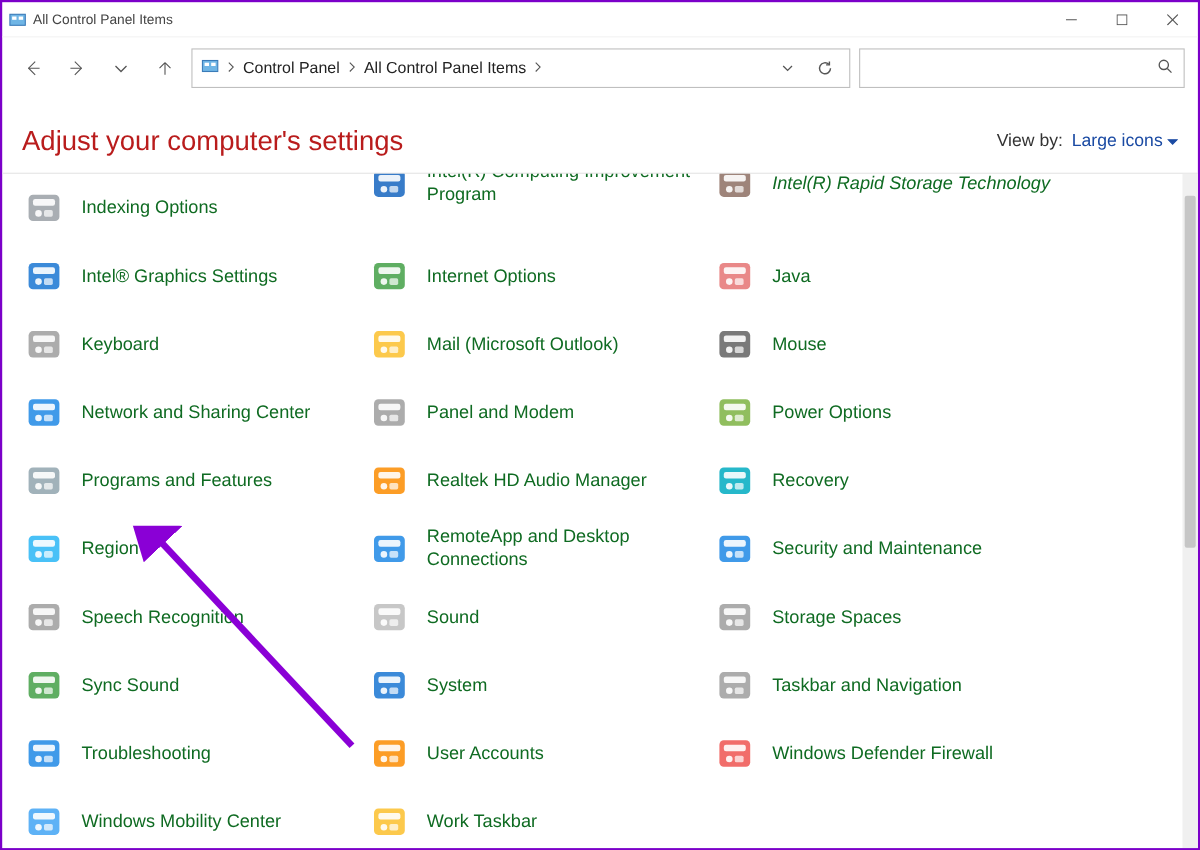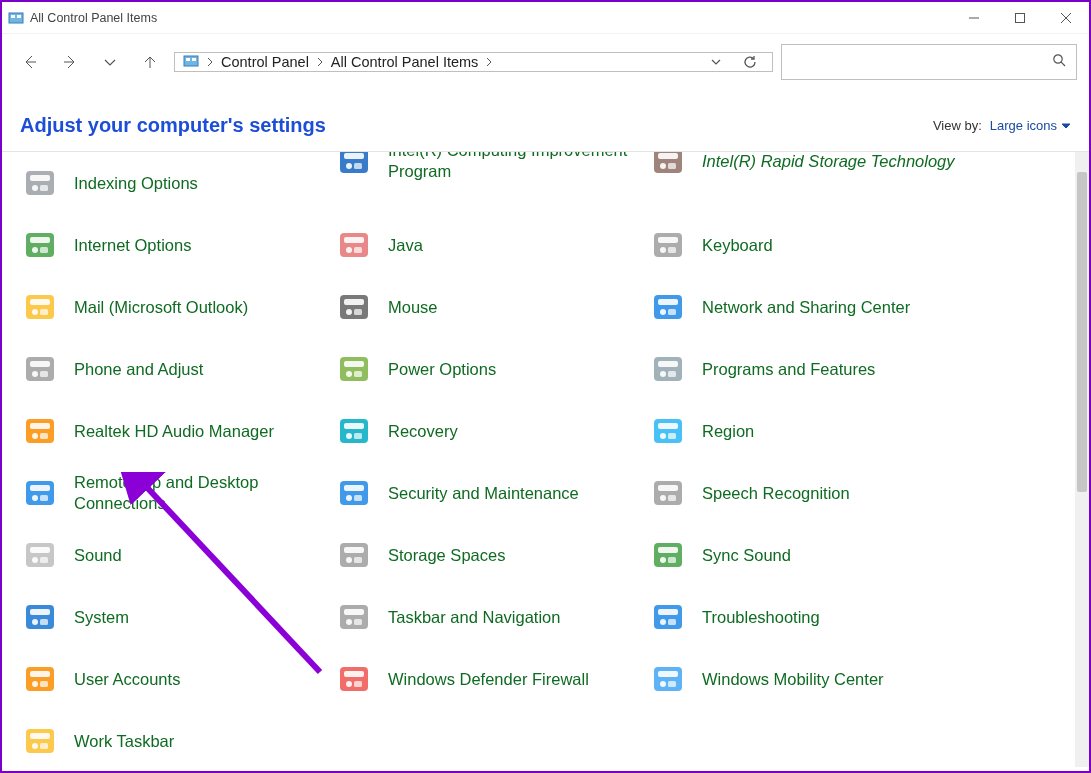--- a/index.html
+++ b/index.html
@@ -46,21 +46,21 @@
     padding: 0 12px;
   }
   .nav-btn {
     width: 32px; height: 32px;
     display:flex; align-items:center; justify-content:center;
     color:#555;
   }
   .nav-btn svg { width:16px; height:16px; stroke:#555; }
   .addressbar {
     flex: 1;
-    height: 20px;
+    height: 36px;
     border: 1px solid #bfbfbf;
     display:flex;
     align-items:center;
     padding: 0 8px;
     gap: 6px;
     font-size: 14.5px;
     color:#222;
     min-width: 0;
   }
   .addressbar .crumb { display:inline-flex; align-items:center; gap:4px; }
@@ -76,27 +76,27 @@
   .searchbox svg { width:14px; height:14px; stroke:#555; }
 
   
   .headerline {
     display:flex;
     align-items:center;
     padding: 24px 18px 14px 18px;
     border-bottom: 1px solid #e4e4e4;
   }
   .headerline h1 {
-    margin:0; font-weight:700;
-    font-size: 20px;
-    color: #1d4ed8;
+    margin:0; font-weight:400;
+    font-size: 25px;
+    color: #b91c1c;
   }
   .viewby {
     margin-left:auto;
-    font-size: 13px;
+    font-size: 16px;
     display:flex; gap:8px;
   }
   .viewby-label { color:#333; }
   .viewby-value { color:#1a4aa3; display:inline-flex; align-items:center; gap:4px; }
   .viewby-value svg { width:10px; height:10px; stroke:#1a4aa3; fill:#1a4aa3; }
 
   
   .content {
     position: relative;
     height: calc(773px - 32px - 56px - 70px);
@@ -284,20 +284,31 @@
     <rect x="8" y="10" width="20" height="6" rx="2" fill="#ffffff" opacity="0.9"></rect>
     <circle cx="13" cy="23" r="3" fill="#ffffff" opacity="0.9"></circle>
     <rect x="18" y="20" width="8" height="6" rx="1.5" fill="#ffffff" opacity="0.7"></rect>
   </svg>
         </span>
       <span class="item-label">Intel(R) Rapid Storage Technology</span>
       </div>
       <div class="item">
       <span class="item-icon">
           <svg width="36" height="36" viewBox="0 0 36 36">
+    <rect x="4" y="6" width="28" height="24" rx="4" fill="#1976d2" opacity="0.85"></rect>
+    <rect x="8" y="10" width="20" height="6" rx="2" fill="#ffffff" opacity="0.9"></rect>
+    <circle cx="13" cy="23" r="3" fill="#ffffff" opacity="0.9"></circle>
+    <rect x="18" y="20" width="8" height="6" rx="1.5" fill="#ffffff" opacity="0.7"></rect>
+  </svg>
+        </span>
+      <span class="item-label">Intel® Graphics Settings</span>
+      </div>
+      <div class="item">
+      <span class="item-icon">
+          <svg width="36" height="36" viewBox="0 0 36 36">
     <rect x="4" y="6" width="28" height="24" rx="4" fill="#43a047" opacity="0.85"></rect>
     <rect x="8" y="10" width="20" height="6" rx="2" fill="#ffffff" opacity="0.9"></rect>
     <circle cx="13" cy="23" r="3" fill="#ffffff" opacity="0.9"></circle>
     <rect x="18" y="20" width="8" height="6" rx="1.5" fill="#ffffff" opacity="0.7"></rect>
   </svg>
         </span>
       <span class="item-label">Internet Options</span>
       </div>
       <div class="item">
       <span class="item-icon">
@@ -356,21 +367,21 @@
       </div>
       <div class="item">
       <span class="item-icon">
           <svg width="36" height="36" viewBox="0 0 36 36">
     <rect x="4" y="6" width="28" height="24" rx="4" fill="#9e9e9e" opacity="0.85"></rect>
     <rect x="8" y="10" width="20" height="6" rx="2" fill="#ffffff" opacity="0.9"></rect>
     <circle cx="13" cy="23" r="3" fill="#ffffff" opacity="0.9"></circle>
     <rect x="18" y="20" width="8" height="6" rx="1.5" fill="#ffffff" opacity="0.7"></rect>
   </svg>
         </span>
-      <span class="item-label">Phone and Adjust</span>
+      <span class="item-label">Panel and Modem</span>
       </div>
       <div class="item">
       <span class="item-icon">
           <svg width="36" height="36" viewBox="0 0 36 36">
     <rect x="4" y="6" width="28" height="24" rx="4" fill="#7cb342" opacity="0.85"></rect>
     <rect x="8" y="10" width="20" height="6" rx="2" fill="#ffffff" opacity="0.9"></rect>
     <circle cx="13" cy="23" r="3" fill="#ffffff" opacity="0.9"></circle>
     <rect x="18" y="20" width="8" height="6" rx="1.5" fill="#ffffff" opacity="0.7"></rect>
   </svg>
         </span>

